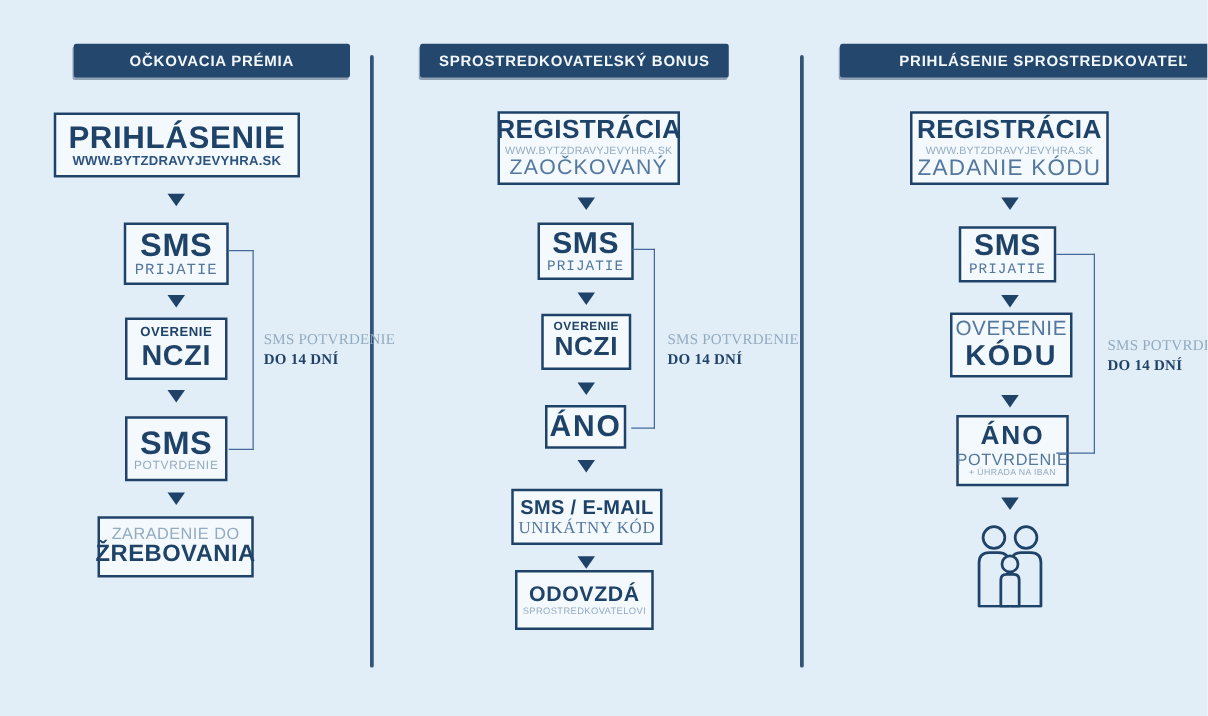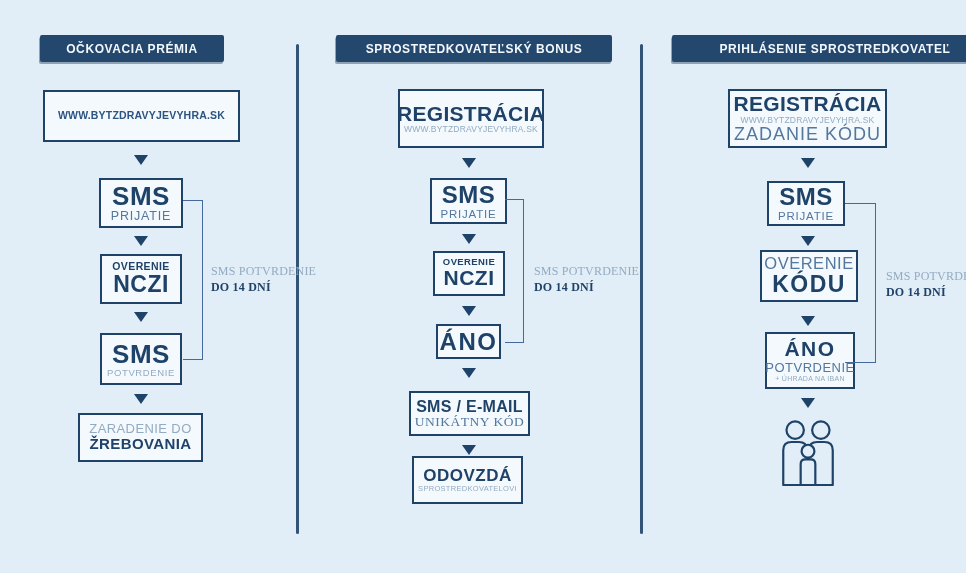--- a/index.html
+++ b/index.html
@@ -24,26 +24,26 @@
         box-shadow:-1px 2px 0 rgba(23,49,79,.4);}
 
   .fbox{position:absolute;border:2px solid var(--navy);background:var(--box_bg);
         display:flex;flex-direction:column;align-items:center;justify-content:center;
         text-align:center;box-sizing:border-box;}
   .fbox span{display:block;line-height:1.08;white-space:nowrap;}
 
   .t-xl{font-size:25px;font-weight:bold;color:var(--navy);letter-spacing:.5px;}
   .t-url-navy{font-size:10.5px;font-weight:bold;color:#2d5381;letter-spacing:.2px;}
   .t-sms{font-size:26px;font-weight:bold;color:var(--navy);letter-spacing:.5px;}
-  .t-sub-mid{font-size:12.5px;color:var(--mid);letter-spacing:.8px;}
+  .t-sub-mid{font-size:12.5px;color:var(--mid);letter-spacing:.8px;font-family:Liberation Mono, monospace;}
   .t-top-bold{font-size:10.5px;font-weight:bold;color:var(--navy);letter-spacing:.4px;}
   .t-nczi{font-size:23px;font-weight:bold;color:var(--navy);letter-spacing:.5px;}
   .t-sub-muted{font-size:9.5px;color:var(--muted);letter-spacing:.6px;}
   .t-top-muted{font-size:13px;color:var(--muted);letter-spacing:.4px;}
-  .t-zreb{font-size:15px;font-weight:bold;color:var(--navy);letter-spacing:.4px;}
+  .t-zreb{font-size:19px;font-weight:bold;color:var(--navy);letter-spacing:.4px;}
   .t-reg{font-size:21px;font-weight:bold;color:var(--navy);letter-spacing:.3px;}
   .t-url{font-size:8.5px;color:var(--muted);letter-spacing:.2px;}
   .t-sub17{font-size:17px;color:var(--mid);letter-spacing:1px;}
   .t-ano{font-size:24px;font-weight:bold;color:var(--navy);letter-spacing:1.5px;}
   .t-semail{font-size:16px;font-weight:bold;color:var(--navy);letter-spacing:.3px;}
   .t-unikat{font-size:13.5px;color:var(--mid);letter-spacing:.5px;font-family:Liberation Serif, serif;}
   .t-odovzda{font-size:17px;font-weight:bold;color:var(--navy);letter-spacing:.5px;}
   .t-sprostred{font-size:7.5px;color:var(--muted);letter-spacing:.3px;}
   .t-over16{font-size:16.5px;color:var(--mid);letter-spacing:.5px;}
   .t-kodu{font-size:23px;font-weight:bold;color:var(--navy);letter-spacing:1.5px;}
@@ -65,23 +65,24 @@
   .family{position:absolute;color:var(--navy);}
 </style>
 </head>
 <body>
 
 <div id="canvas">
 
   <div class="divider" style="left:296px"></div>
   <div class="divider" style="left:640px"></div>
 
-  <div class="band" style="left:40px;top:35px;width:184px">OČKOVACIA PRÉMIA</div>
+  <div class="band" style="left:59px;top:35px;width:221px">OČKOVACIA PRÉMIA</div>
 
   <div class="fbox" style="left:43px;top:90px;width:197px;height:52px">
+    <span class="t-xl">PRIHLÁSENIE</span>
     <span class="t-url-navy">WWW.BYTZDRAVYJEVYHRA.SK</span>
   </div>
 
   <div class="arrow" style="left:134px;top:155px"></div>
 
   <div class="fbox" style="left:99px;top:178px;width:84px;height:50px">
     <span class="t-sms">SMS</span>
     <span class="t-sub-mid">PRIJATIE</span>
   </div>
 
@@ -105,25 +106,26 @@
     <span class="t-top-muted">ZARADENIE DO</span>
     <span class="t-zreb">ŽREBOVANIA</span>
   </div>
 
   <div class="bracket" style="left:183px;top:200px;width:19px;height:158px"></div>
   <div class="blabel" style="left:211px;top:263px">
     <span class="l1">SMS POTVRDENIE</span>
     <span class="l2">DO 14 DNÍ</span>
   </div>
 
-  <div class="band" style="left:336px;top:35px;width:276px">SPROSTREDKOVATEĽSKÝ BONUS</div>
+  <div class="band" style="left:336px;top:35px;width:247px">SPROSTREDKOVATEĽSKÝ BONUS</div>
 
   <div class="fbox" style="left:398px;top:89px;width:146px;height:59px">
     <span class="t-reg">REGISTRÁCIA</span>
     <span class="t-url">WWW.BYTZDRAVYJEVYHRA.SK</span>
+    <span class="t-sub17">ZAOČKOVANÝ</span>
   </div>
 
   <div class="arrow" style="left:462px;top:158px"></div>
 
   <div class="fbox" style="left:430px;top:178px;width:77px;height:46px">
     <span class="t-sms" style="font-size:24px">SMS</span>
     <span class="t-sub-mid" style="font-size:11.5px">PRIJATIE</span>
   </div>
 
   <div class="arrow" style="left:462px;top:234px"></div>

